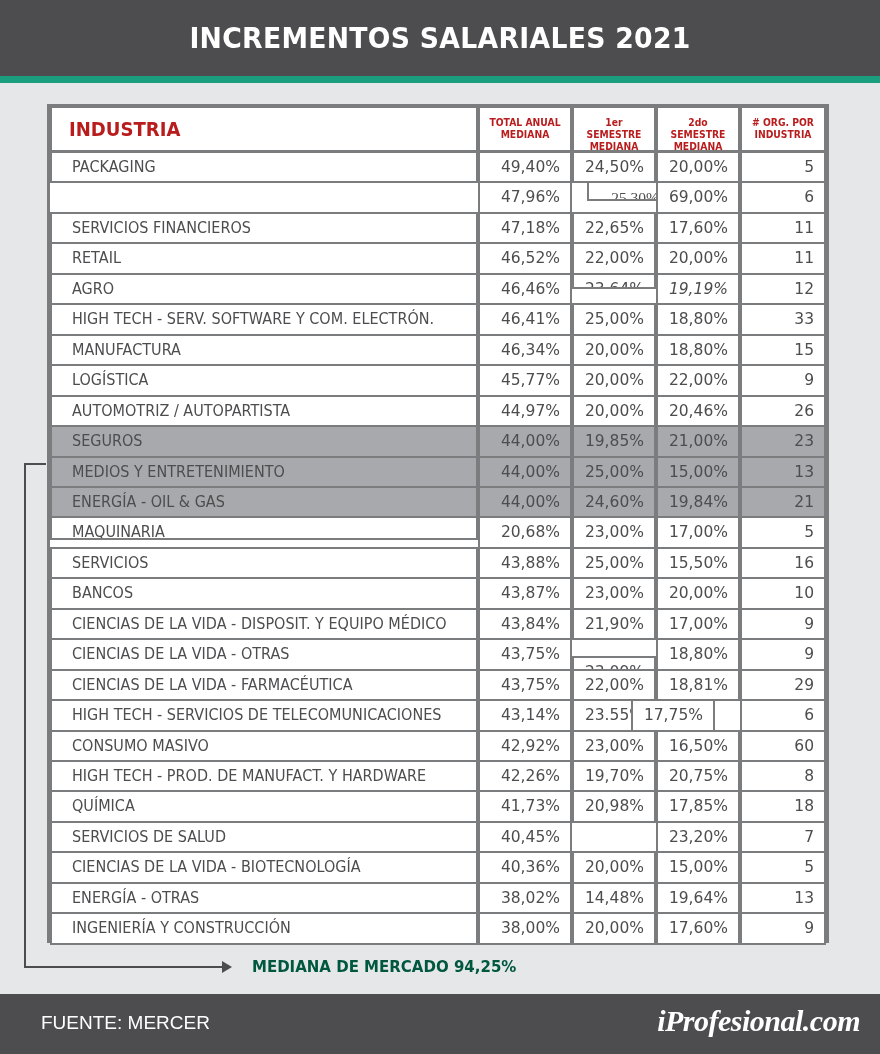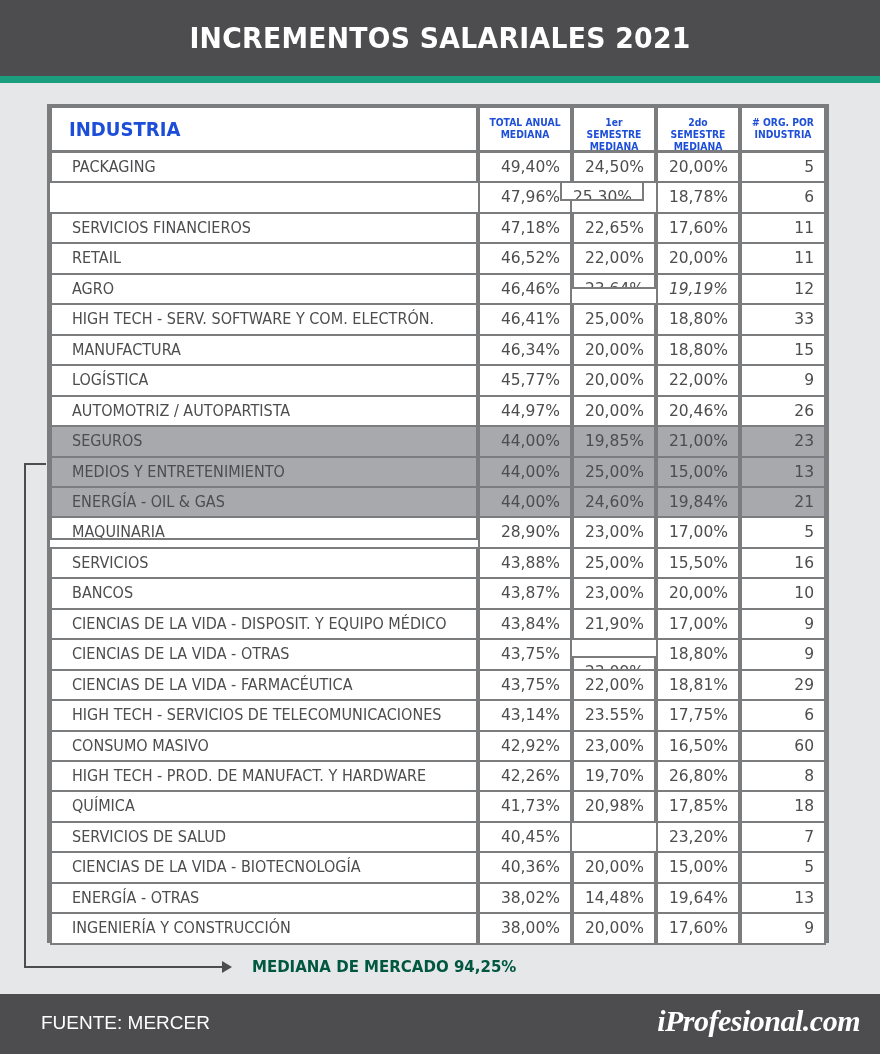--- a/index.html
+++ b/index.html
@@ -13,21 +13,21 @@
 
   .table-outer { position: absolute; left: 47px; top: 104px; width: 782px; height: 839px; border: 3px solid #7b7c7e; background: #ffffff; }
 
   .cell { position: absolute; border: 2px solid #7b7c7e; background: #ffffff; color: #4d4d4f;
     font-family: "DejaVu Sans", sans-serif; font-size: 15.5px; white-space: nowrap; overflow: hidden; }
   .cell.name { padding-left: 20px; line-height: 26px; transform-origin: left center; }
   .cell.name span { display: inline-block; transform: scaleX(0.93); transform-origin: left center; }
   .cell.num { text-align: right; padding-right: 10px; line-height: 26px; }
   .cell.hl { background: #a7a9ac; color: #4d4d4f; }
 
-  .hdr { position: absolute; border: 2px solid #7b7c7e; background: #ffffff; color: #1d4ed8; font-weight: bold;
+  .hdr { position: absolute; border: 2px solid #7b7c7e; background: #ffffff; color: #b91c1c; font-weight: bold;
     font-family: "DejaVu Sans", sans-serif; }
   .hdr.industry { font-size: 19px; padding-left: 17px; line-height: 42px; }
   .hdr.industry span { display: inline-block; transform: scaleX(0.95); transform-origin: left center; }
   .hdr.col { font-size: 10.5px; text-align: center; line-height: 12px; padding-top: 8px; }
   .hdr.col span { display: block; transform: scaleX(0.88); }
 
   .bracket { position: absolute; border-color: #4d4d4f; border-style: solid; }
   .arrow-head { position: absolute; width: 0; height: 0; border-top: 6px solid transparent; border-bottom: 6px solid transparent; border-left: 10px solid #4d4d4f; }
   .median-label { position: absolute; left: 252px; top: 958px; color: #00573f; font-weight: bold; font-size: 15px;
     font-family: "DejaVu Sans", sans-serif; white-space: nowrap; }
@@ -67,22 +67,22 @@
 </div>
 
 <div id="rows">
     <div class="cell name" style="left: 50px; top: 151px; width: 428px; height: 32px; line-height: 28px;"><span>PACKAGING</span></div>
     <div class="cell num" style="left: 478px; top: 151px; width: 94px; height: 32px; line-height: 28px;"><span>49,40%</span></div>
     <div class="cell num" style="left: 572px; top: 151px; width: 84px; height: 32px; line-height: 28px;"><span>24,50%</span></div>
     <div class="cell num" style="left: 656px; top: 151px; width: 84px; height: 32px; line-height: 28px;"><span>20,00%</span></div>
     <div class="cell num" style="left: 740px; top: 151px; width: 86px; height: 32px; line-height: 28px;"><span>5</span></div>
     <div class="cell name" style="left: 50px; top: 181px; width: 428px; height: 42px; line-height: 29px; margin-top: 36px;"><span>FINTECH</span></div>
     <div class="cell num" style="left: 478px; top: 181px; width: 94px; height: 33px; line-height: 29px;"><span>47,96%</span></div>
-    <div class="cell num" style="left: 560px; top: 181px; width: 84px; height: 20px; line-height: 29px;"><span>25,30%</span></div>
-    <div class="cell num" style="left: 656px; top: 181px; width: 84px; height: 33px; line-height: 29px;"><span>18,78%</span></div>
+    <div class="cell num" style="left: 587px; top: 181px; width: 84px; height: 20px; line-height: 29px; font-family: Liberation Serif, serif;"><span>25,30%</span></div>
+    <div class="cell num" style="left: 656px; top: 181px; width: 84px; height: 33px; line-height: 29px;"><span>69,00%</span></div>
     <div class="cell num" style="left: 740px; top: 181px; width: 86px; height: 33px; line-height: 29px;"><span>6</span></div>
     <div class="cell name" style="left: 50px; top: 212px; width: 428px; height: 32px; line-height: 28px;"><span>SERVICIOS FINANCIEROS</span></div>
     <div class="cell num" style="left: 478px; top: 212px; width: 94px; height: 32px; line-height: 28px;"><span>47,18%</span></div>
     <div class="cell num" style="left: 572px; top: 212px; width: 84px; height: 32px; line-height: 28px;"><span>22,65%</span></div>
     <div class="cell num" style="left: 656px; top: 212px; width: 84px; height: 32px; line-height: 28px;"><span>17,60%</span></div>
     <div class="cell num" style="left: 740px; top: 212px; width: 86px; height: 32px; line-height: 28px;"><span>11</span></div>
     <div class="cell name" style="left: 50px; top: 242px; width: 428px; height: 33px; line-height: 29px;"><span>RETAIL</span></div>
     <div class="cell num" style="left: 478px; top: 242px; width: 94px; height: 33px; line-height: 29px;"><span>46,52%</span></div>
     <div class="cell num" style="left: 572px; top: 242px; width: 84px; height: 33px; line-height: 29px;"><span>22,00%</span></div>
     <div class="cell num" style="left: 656px; top: 242px; width: 84px; height: 33px; line-height: 29px;"><span>20,00%</span></div>
@@ -121,21 +121,21 @@
     <div class="cell num hl" style="left: 478px; top: 456px; width: 94px; height: 32px; line-height: 28px;"><span>44,00%</span></div>
     <div class="cell num hl" style="left: 572px; top: 456px; width: 84px; height: 32px; line-height: 28px;"><span>25,00%</span></div>
     <div class="cell num hl" style="left: 656px; top: 456px; width: 84px; height: 32px; line-height: 28px;"><span>15,00%</span></div>
     <div class="cell num hl" style="left: 740px; top: 456px; width: 86px; height: 32px; line-height: 28px;"><span>13</span></div>
     <div class="cell name hl" style="left: 50px; top: 486px; width: 428px; height: 32px; line-height: 28px;"><span>ENERGÍA - OIL &amp; GAS</span></div>
     <div class="cell num hl" style="left: 478px; top: 486px; width: 94px; height: 32px; line-height: 28px;"><span>44,00%</span></div>
     <div class="cell num hl" style="left: 572px; top: 486px; width: 84px; height: 32px; line-height: 28px;"><span>24,60%</span></div>
     <div class="cell num hl" style="left: 656px; top: 486px; width: 84px; height: 32px; line-height: 28px;"><span>19,84%</span></div>
     <div class="cell num hl" style="left: 740px; top: 486px; width: 86px; height: 32px; line-height: 28px;"><span>21</span></div>
     <div class="cell name" style="left: 50px; top: 516px; width: 428px; height: 24px; line-height: 29px;"><span>MAQUINARIA</span></div>
-    <div class="cell num" style="left: 478px; top: 516px; width: 94px; height: 33px; line-height: 29px;"><span>28,90%</span></div>
+    <div class="cell num" style="left: 478px; top: 516px; width: 94px; height: 33px; line-height: 29px;"><span>20,68%</span></div>
     <div class="cell num" style="left: 572px; top: 516px; width: 84px; height: 33px; line-height: 29px;"><span>23,00%</span></div>
     <div class="cell num" style="left: 656px; top: 516px; width: 84px; height: 33px; line-height: 29px;"><span>17,00%</span></div>
     <div class="cell num" style="left: 740px; top: 516px; width: 86px; height: 33px; line-height: 29px;"><span>5</span></div>
     <div class="cell name" style="left: 50px; top: 547px; width: 428px; height: 32px; line-height: 28px;"><span>SERVICIOS</span></div>
     <div class="cell num" style="left: 478px; top: 547px; width: 94px; height: 32px; line-height: 28px;"><span>43,88%</span></div>
     <div class="cell num" style="left: 572px; top: 547px; width: 84px; height: 32px; line-height: 28px;"><span>25,00%</span></div>
     <div class="cell num" style="left: 656px; top: 547px; width: 84px; height: 32px; line-height: 28px;"><span>15,50%</span></div>
     <div class="cell num" style="left: 740px; top: 547px; width: 86px; height: 32px; line-height: 28px;"><span>16</span></div>
     <div class="cell name" style="left: 50px; top: 577px; width: 428px; height: 33px; line-height: 29px;"><span>BANCOS</span></div>
     <div class="cell num" style="left: 478px; top: 577px; width: 94px; height: 33px; line-height: 29px;"><span>43,87%</span></div>
@@ -153,31 +153,31 @@
     <div class="cell num" style="left: 656px; top: 638px; width: 84px; height: 33px; line-height: 29px;"><span>18,80%</span></div>
     <div class="cell num" style="left: 740px; top: 638px; width: 86px; height: 33px; line-height: 29px;"><span>9</span></div>
     <div class="cell name" style="left: 50px; top: 669px; width: 428px; height: 48px; line-height: 28px;"><span>CIENCIAS DE LA VIDA - FARMACÉUTICA</span></div>
     <div class="cell num" style="left: 478px; top: 669px; width: 94px; height: 32px; line-height: 28px;"><span>43,75%</span></div>
     <div class="cell num" style="left: 572px; top: 669px; width: 84px; height: 32px; line-height: 28px;"><span>22,00%</span></div>
     <div class="cell num" style="left: 656px; top: 669px; width: 84px; height: 32px; line-height: 28px;"><span>18,81%</span></div>
     <div class="cell num" style="left: 740px; top: 669px; width: 86px; height: 32px; line-height: 28px;"><span>29</span></div>
     <div class="cell name" style="left: 50px; top: 699px; width: 428px; height: 33px; line-height: 29px;"><span>HIGH TECH - SERVICIOS DE TELECOMUNICACIONES</span></div>
     <div class="cell num" style="left: 478px; top: 699px; width: 94px; height: 33px; line-height: 29px;"><span>43,14%</span></div>
     <div class="cell num" style="left: 572px; top: 699px; width: 84px; height: 33px; line-height: 29px;"><span>23.55%</span></div>
-    <div class="cell num" style="left: 656px; top: 699px; width: 84px; height: 48px; line-height: 29px;"><span>17,75%</span></div>
+    <div class="cell num" style="left: 631px; top: 699px; width: 84px; height: 48px; line-height: 29px;"><span>17,75%</span></div>
     <div class="cell num" style="left: 740px; top: 699px; width: 86px; height: 33px; line-height: 29px;"><span>6</span></div>
     <div class="cell name" style="left: 50px; top: 730px; width: 428px; height: 32px; line-height: 28px;"><span>CONSUMO MASIVO</span></div>
     <div class="cell num" style="left: 478px; top: 730px; width: 94px; height: 32px; line-height: 28px;"><span>42,92%</span></div>
     <div class="cell num" style="left: 572px; top: 730px; width: 84px; height: 32px; line-height: 28px;"><span>23,00%</span></div>
     <div class="cell num" style="left: 656px; top: 730px; width: 84px; height: 32px; line-height: 28px;"><span>16,50%</span></div>
     <div class="cell num" style="left: 740px; top: 730px; width: 86px; height: 32px; line-height: 28px;"><span>60</span></div>
     <div class="cell name" style="left: 50px; top: 760px; width: 428px; height: 32px; line-height: 28px;"><span>HIGH TECH -  PROD. DE MANUFACT. Y HARDWARE</span></div>
     <div class="cell num" style="left: 478px; top: 760px; width: 94px; height: 32px; line-height: 28px;"><span>42,26%</span></div>
     <div class="cell num" style="left: 572px; top: 760px; width: 84px; height: 32px; line-height: 28px;"><span>19,70%</span></div>
-    <div class="cell num" style="left: 656px; top: 760px; width: 84px; height: 32px; line-height: 28px;"><span>26,80%</span></div>
+    <div class="cell num" style="left: 656px; top: 760px; width: 84px; height: 32px; line-height: 28px;"><span>20,75%</span></div>
     <div class="cell num" style="left: 740px; top: 760px; width: 86px; height: 32px; line-height: 28px;"><span>8</span></div>
     <div class="cell name" style="left: 50px; top: 790px; width: 428px; height: 33px; line-height: 29px;"><span>QUÍMICA</span></div>
     <div class="cell num" style="left: 478px; top: 790px; width: 94px; height: 33px; line-height: 29px;"><span>41,73%</span></div>
     <div class="cell num" style="left: 572px; top: 790px; width: 84px; height: 33px; line-height: 29px;"><span>20,98%</span></div>
     <div class="cell num" style="left: 656px; top: 790px; width: 84px; height: 33px; line-height: 29px;"><span>17,85%</span></div>
     <div class="cell num" style="left: 740px; top: 790px; width: 86px; height: 33px; line-height: 29px;"><span>18</span></div>
     <div class="cell name" style="left: 50px; top: 821px; width: 428px; height: 32px; line-height: 28px;"><span>SERVICIOS DE SALUD</span></div>
     <div class="cell num" style="left: 478px; top: 821px; width: 94px; height: 32px; line-height: 28px;"><span>40,45%</span></div>
     <div class="cell num" style="left: 572px; top: 826px; width: 84px; height: 34px; line-height: 28px; margin-top: 48px;"><span>14,00%</span></div>
     <div class="cell num" style="left: 656px; top: 821px; width: 84px; height: 32px; line-height: 28px; text-align: right;"><span>23,20%</span></div>

